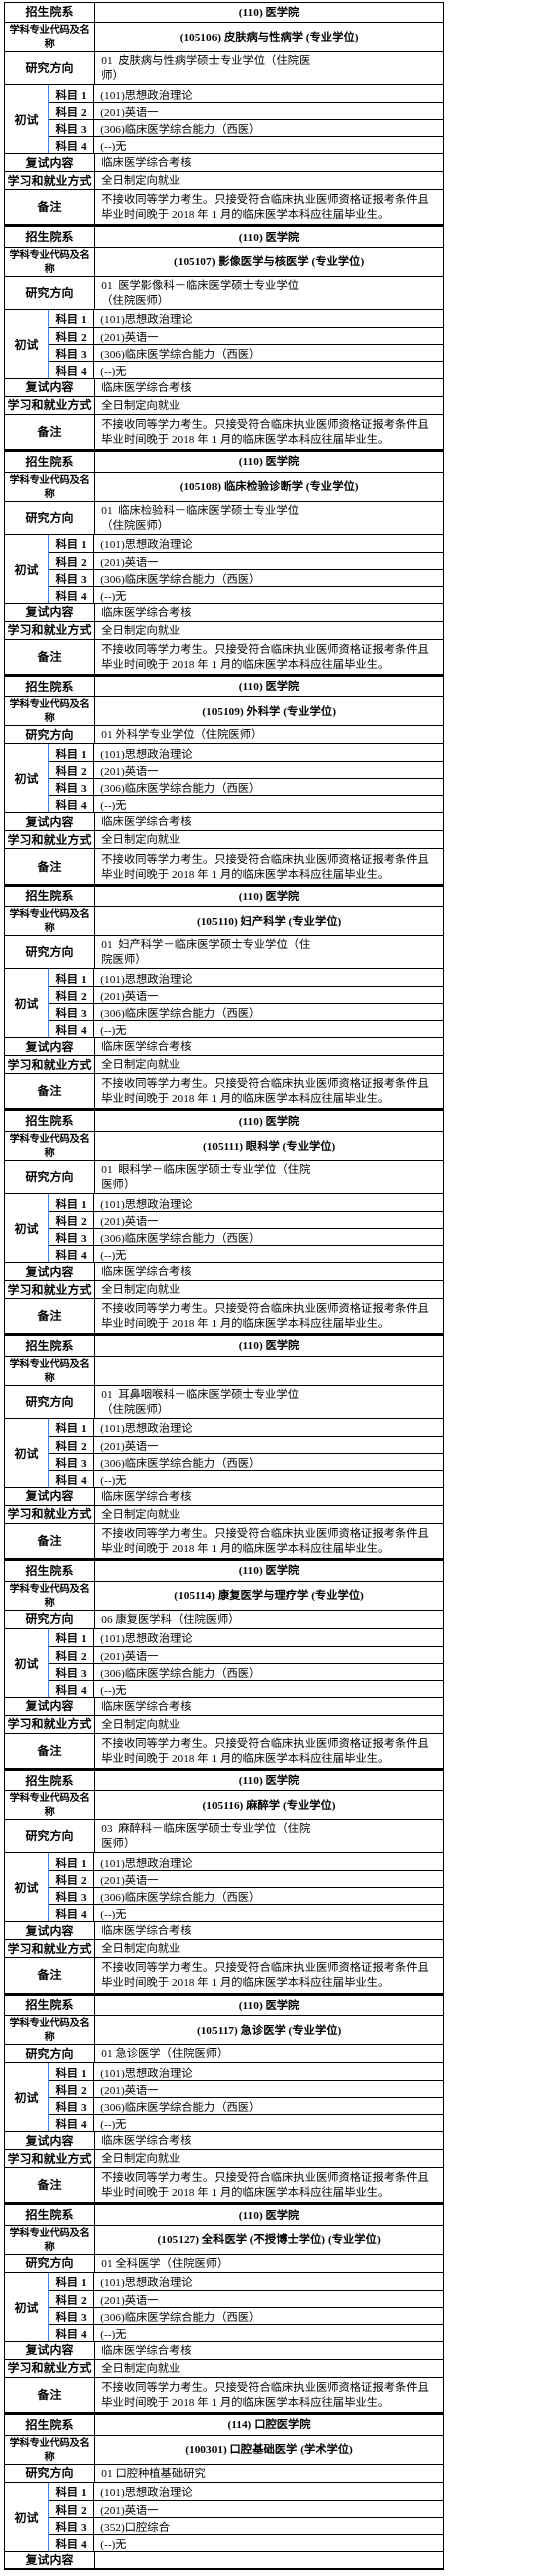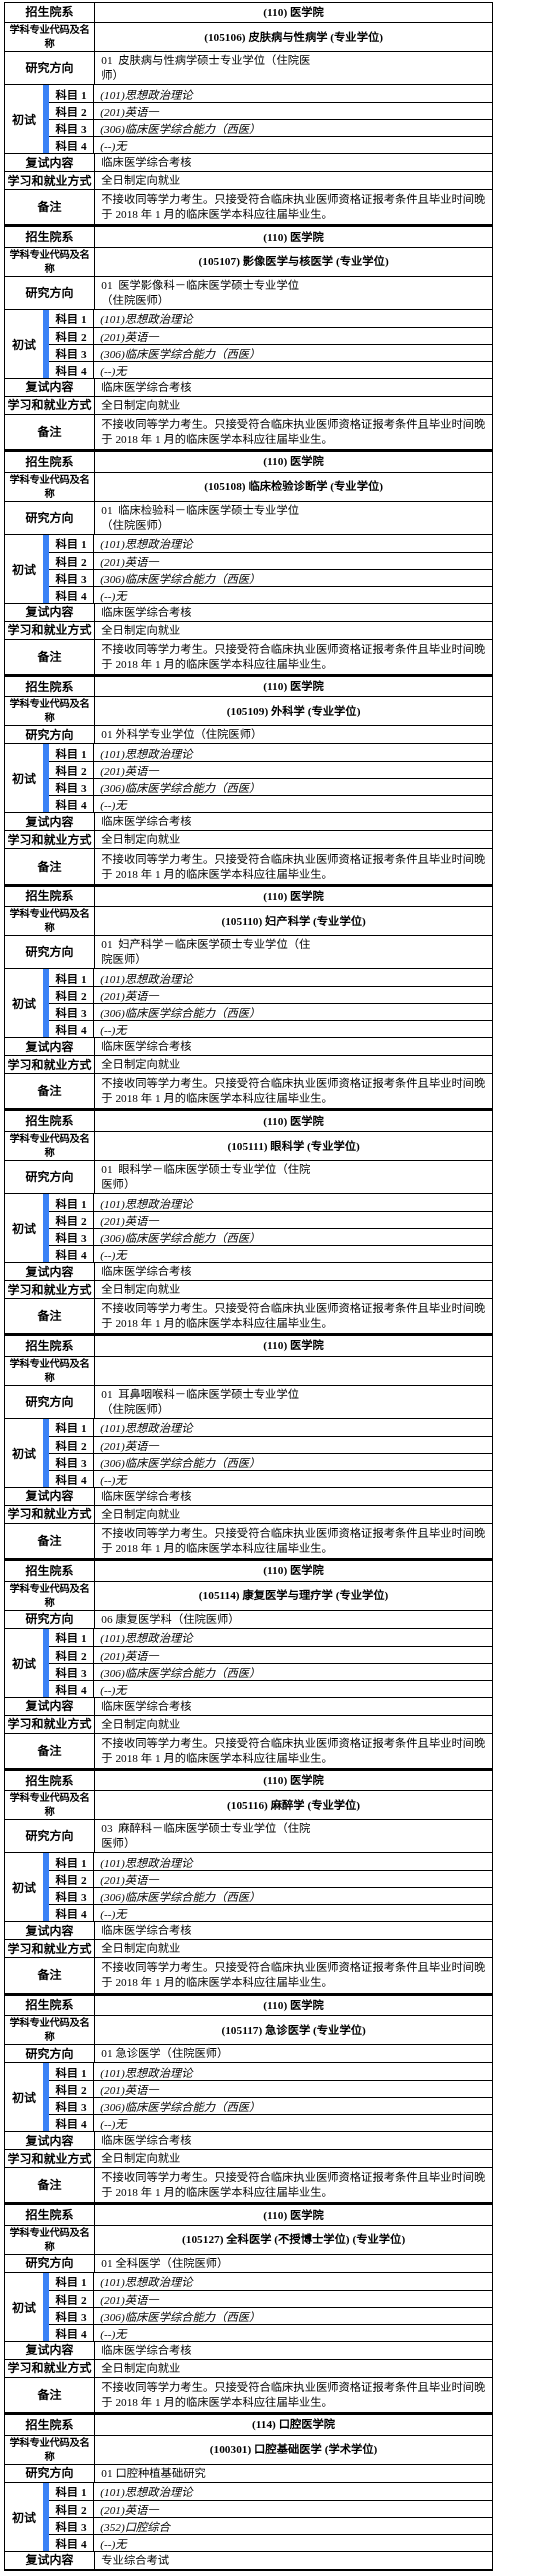--- a/index.html
+++ b/index.html
@@ -12,21 +12,21 @@
     position: relative;
     width: 536px;
     min-height: 2929px;
     background: #ffffff;
     overflow: hidden;
   }
   .doc-table {
     position: absolute;
     left: 4.1px;
     top: 1.5px;
-    width: 489px;
+    width: 440px;
     border-left: 1px solid #000;
     border-right: 1px solid #000;
     border-top: 1.5px solid #000;
     border-bottom: 2.1px solid #000;
     background: #a16207;
   }
   .block { background: #fff; }
   .block:not(:last-child) { border-bottom: 3.6px solid #000; }
 
   .row { display: flex; align-items: stretch; }
@@ -64,42 +64,41 @@
 
   .exam-grid { display: flex; align-items: stretch; }
   .exam-left {
     width: 44px;
     flex: 0 0 44px;
     display: flex;
     align-items: center;
     justify-content: center;
     font-weight: bold;
     font-size: 12px;
-    border-right: 6px solid #3b82f6;
+    border-right: 1px solid #3b82f6;
   }
   .exam-rows { flex: 1 1 auto; }
   .exam-row { display: flex; align-items: stretch; text-align: center; }
   .exam-row + .exam-row { border-top: 1px solid #000; }
   .subj-label {
     width: 45px;
     flex: 0 0 45px;
     display: flex;
     align-items: center;
     justify-content: center;
     font-weight: bold;
     font-size: 11.3px;
     border-right: 1px solid #000;
   }
   .subj-value {
     flex: 1 1 auto;
     display: flex;
     align-items: center;
     font-size: 11.3px;
     padding-left: 6.2px;
-    font-style: italic;
   }
   .remark-text { align-items: flex-start; padding-top: 2.1px; padding-bottom: 2.1px; }
 </style>
 </head>
 <body>
 
 <div class="page">
   <div class="doc-table" id="blocks">
   <div class="block">
     <div class="row h-dept">
@@ -700,21 +699,20 @@
           <div class="subj-value">(352)口腔综合</div>
         </div>
         <div class="exam-row h-sub">
           <div class="subj-label">科目 4</div>
           <div class="subj-value">(--)无</div>
         </div>
       </div>
     </div>
     <div class="row h-sub">
       <div class="cell label-cell">复试内容</div>
-      <div class="cell value-cell">专业综合考试</div>
     </div>
 
   </div>
 
 </div>
 
 </div>
 
 
 </body></html>

